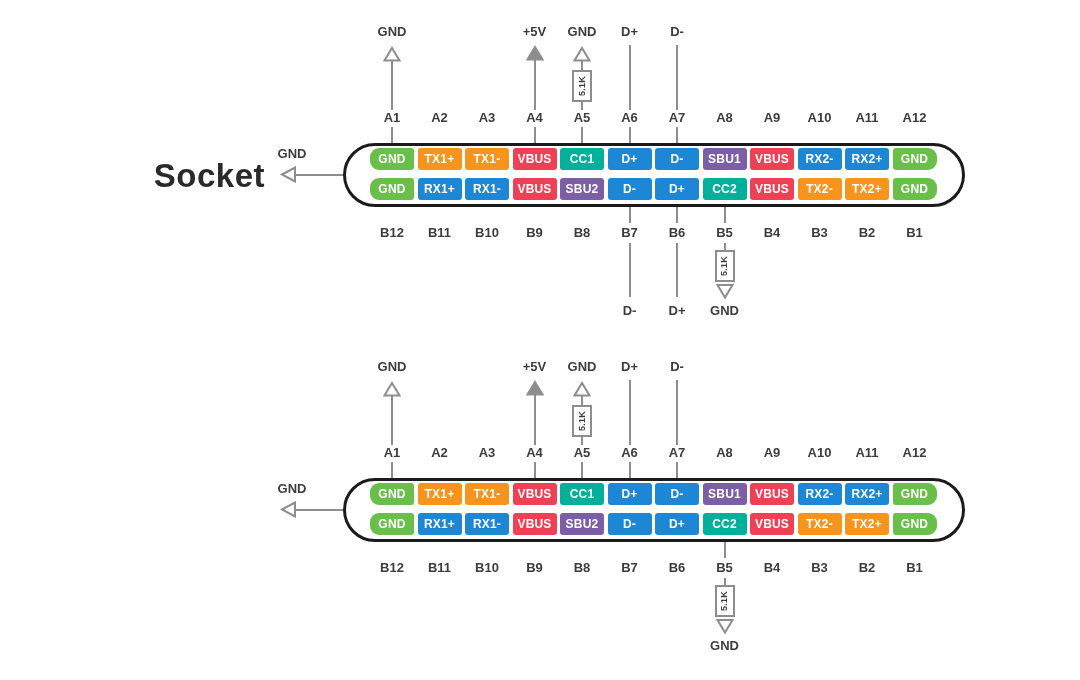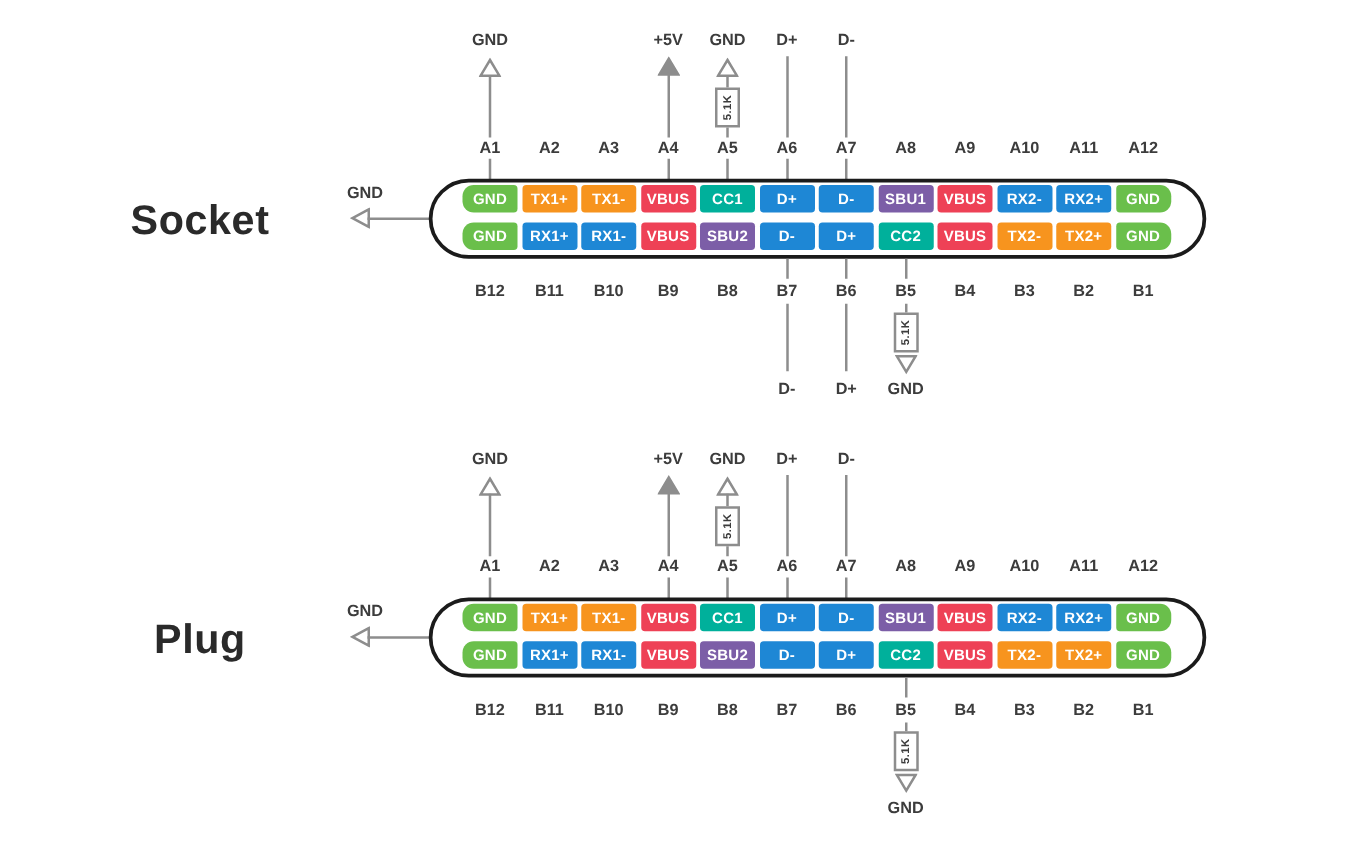--- a/index.html
+++ b/index.html
@@ -1,18 +1,18 @@
 <!DOCTYPE html>
 <html><head>
 <meta charset="utf-8">
 <style>
   html,body{margin:0;padding:0;background:#ffffff;}
   #canvas{position:relative;width:1080px;height:680px;background:#ffffff;overflow:hidden;
           font-family:"Liberation Sans",sans-serif;}
-  .title{position:absolute;width:210px;text-align:center;font-size:33px;font-weight:700;color:#2a2a2a;letter-spacing:.5px;}
+  .title{position:absolute;width:210px;text-align:right;font-size:33px;font-weight:700;color:#2a2a2a;letter-spacing:.5px;}
   .lbl{position:absolute;width:60px;text-align:center;font-size:13px;font-weight:700;color:#3c3c3c;}
   .vline{position:absolute;width:2px;background:#8d8d8d;}
   .hline{position:absolute;height:2px;background:#8d8d8d;}
   .pill{position:absolute;width:622px;height:64px;box-sizing:border-box;border:3.5px solid #1b1b1b;
         border-radius:34px;background:#ffffff;}
   .pin{position:absolute;width:44px;height:22px;border-radius:3px;color:#ffffff;font-size:12px;font-weight:700;
        display:flex;align-items:center;justify-content:center;letter-spacing:.2px;}
   .resistor{position:absolute;width:20px;height:32px;box-sizing:border-box;border:2px solid #8d8d8d;background:#ffffff;
             display:flex;align-items:center;justify-content:center;}
   .resistor span{transform:rotate(-90deg);font-size:9px;font-weight:700;color:#3c3c3c;letter-spacing:.3px;white-space:nowrap;}
@@ -113,21 +113,20 @@
     <div class="lbl" style="left: 647px; top: 303px;">D+</div>
     <div class="vline" style="left: 723.5px; top: 207px; height: 16px;"></div>
     <div class="vline" style="left: 723.5px; top: 243px; height: 8px;"></div>
     <div class="resistor" style="left: 714.5px; top: 250px;">
       <span>5.1K</span>
     </div>
     <div class="arrow" style="left: 715.5px; top: 283px;"><svg width="18" height="17" viewBox="0 0 18 17">
         <path d="M9 14.5 L16.5 2 L1.5 2 Z" fill="#ffffff" stroke="#8d8d8d" stroke-width="2"></path>
       </svg></div>
     <div class="lbl" style="left: 694.5px; top: 303px;">GND</div>
-    <div class="title" style="left: 55px; top: 492px;">Plug</div>
     <div class="lbl" style="left: 262px; top: 481px;">GND</div>
     <div class="arrow" style="left: 280px; top: 501px;"><svg width="18" height="17" viewBox="0 0 18 17">
         <path d="M2 8.5 L15 1.5 L15 15.5 Z" fill="#ffffff" stroke="#8d8d8d" stroke-width="2"></path>
       </svg></div>
     <div class="hline" style="left: 294px; top: 509px; width: 50px;"></div>
     <div class="lbl" style="left: 362px; top: 359px;">GND</div>
     <div class="arrow" style="left: 383px; top: 381px;"><svg width="18" height="17" viewBox="0 0 18 17">
         <path d="M9 2 L16.5 14.5 L1.5 14.5 Z" fill="#ffffff" stroke="#8d8d8d" stroke-width="2"></path>
       </svg></div>
     <div class="vline" style="left: 391px; top: 395px; height: 50px;"></div>

